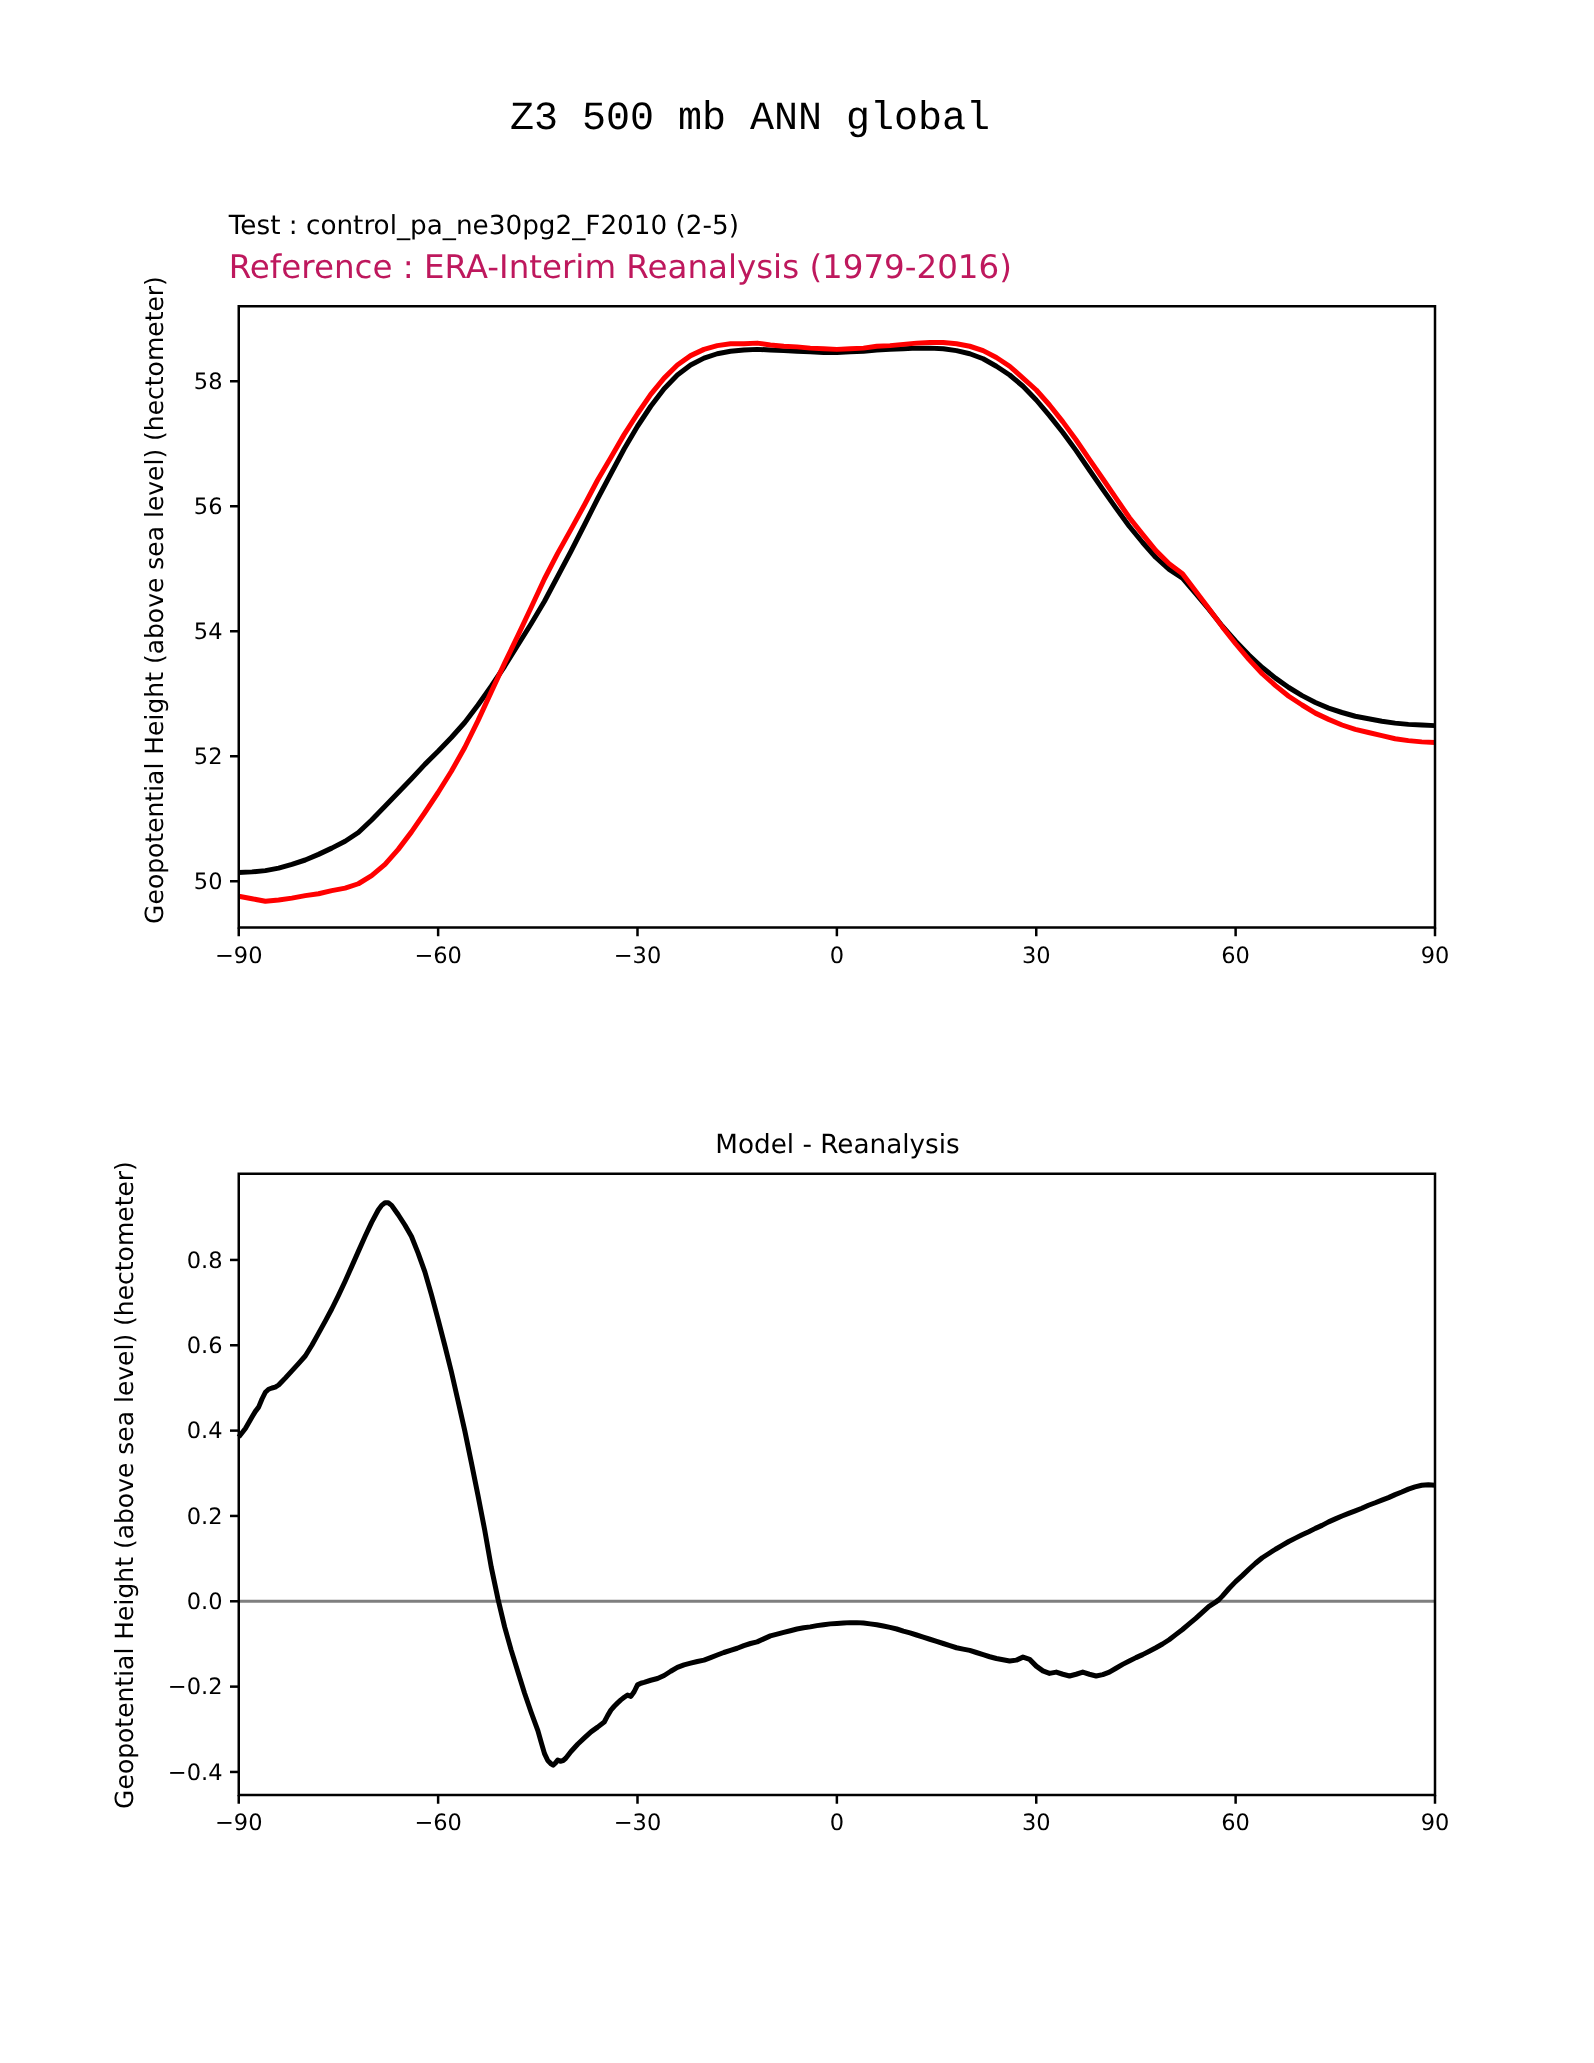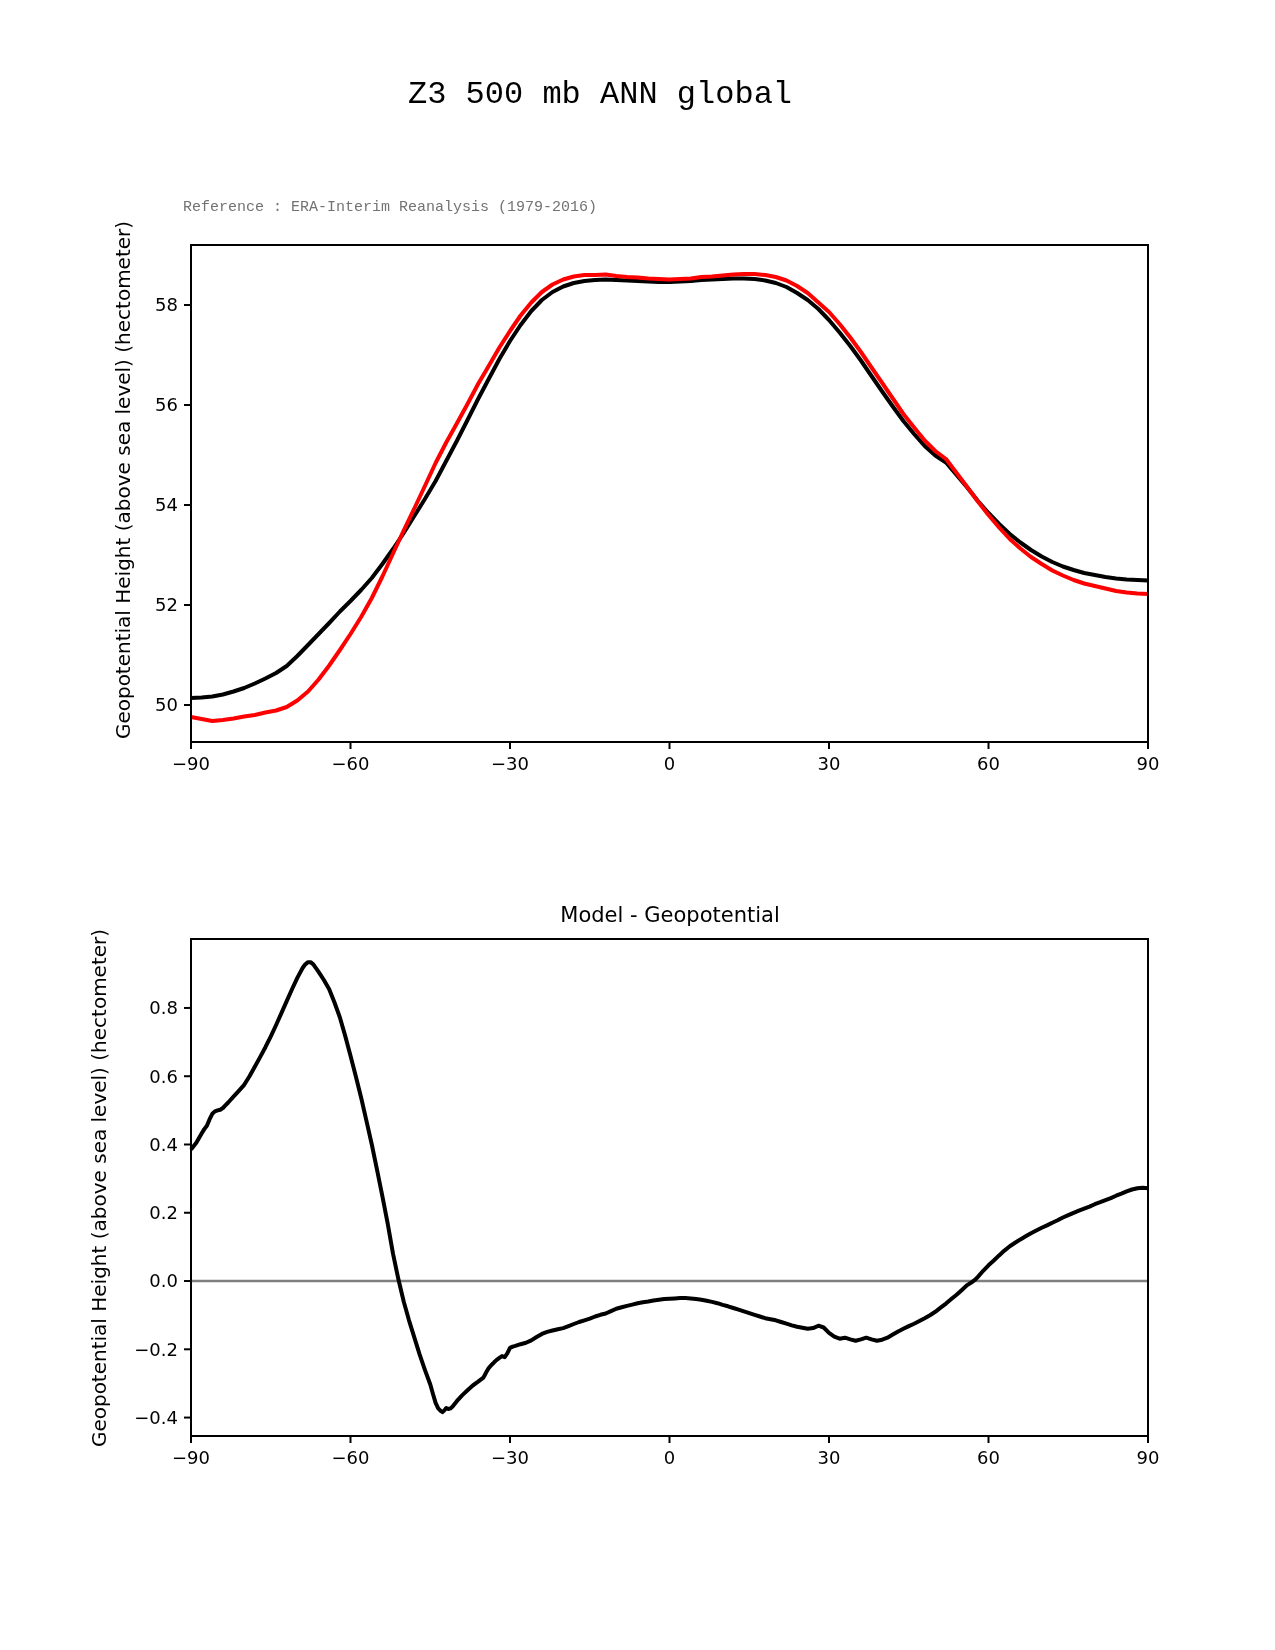--- a/index.html
+++ b/index.html
@@ -33,23 +33,22 @@
     font-family: Liberation Mono, monospace;
   }
   .sub-test {
     top: 168px;
     left: 183px;
     font-size: 21px;
   }
   .sub-ref {
     top: 199px;
     left: 183px;
-    font-size: 15px;
-    color: #737373;
-    font-family: Liberation Mono, monospace;
+    font-size: 26px;
+    color: #be185d;
   }
   .ylabel-top {
     top: 480px;
     left: 123px;
     transform: translate(-50%, -50%) rotate(-90deg);
     font-size: 20px;
   }
   .ylabel-bottom {
     top: 1188px;
     left: 99px;
@@ -131,17 +130,18 @@
         <line x1="184" y1="1281.0288461538462" x2="191" y2="1281.0288461538462" stroke="#000000" stroke-width="2"></line>
         <text x="178" y="1281.0288461538462" dy="0.35em" text-anchor="end">0.0</text>
         <line x1="184" y1="1349.298076923077" x2="191" y2="1349.298076923077" stroke="#000000" stroke-width="2"></line>
         <text x="178" y="1349.298076923077" dy="0.35em" text-anchor="end">−0.2</text>
         <line x1="184" y1="1417.5673076923076" x2="191" y2="1417.5673076923076" stroke="#000000" stroke-width="2"></line>
         <text x="178" y="1417.5673076923076" dy="0.35em" text-anchor="end">−0.4</text>
       </g>
     </svg>
 
   <div class="txt main-title">Z3 500 mb ANN global</div>
+  <div class="txt sub-test">Test : control_pa_ne30pg2_F2010 (2-5)</div>
   <div class="txt sub-ref">Reference : ERA-Interim Reanalysis (1979-2016)</div>
   <div class="txt ylabel-top">Geopotential Height (above sea level) (hectometer)</div>
-  <div class="txt bottom-title">Model - Geopotential</div>
+  <div class="txt bottom-title">Model - Reanalysis</div>
   <div class="txt ylabel-bottom">Geopotential Height (above sea level) (hectometer)</div>
 </div>
 
 </body></html>

